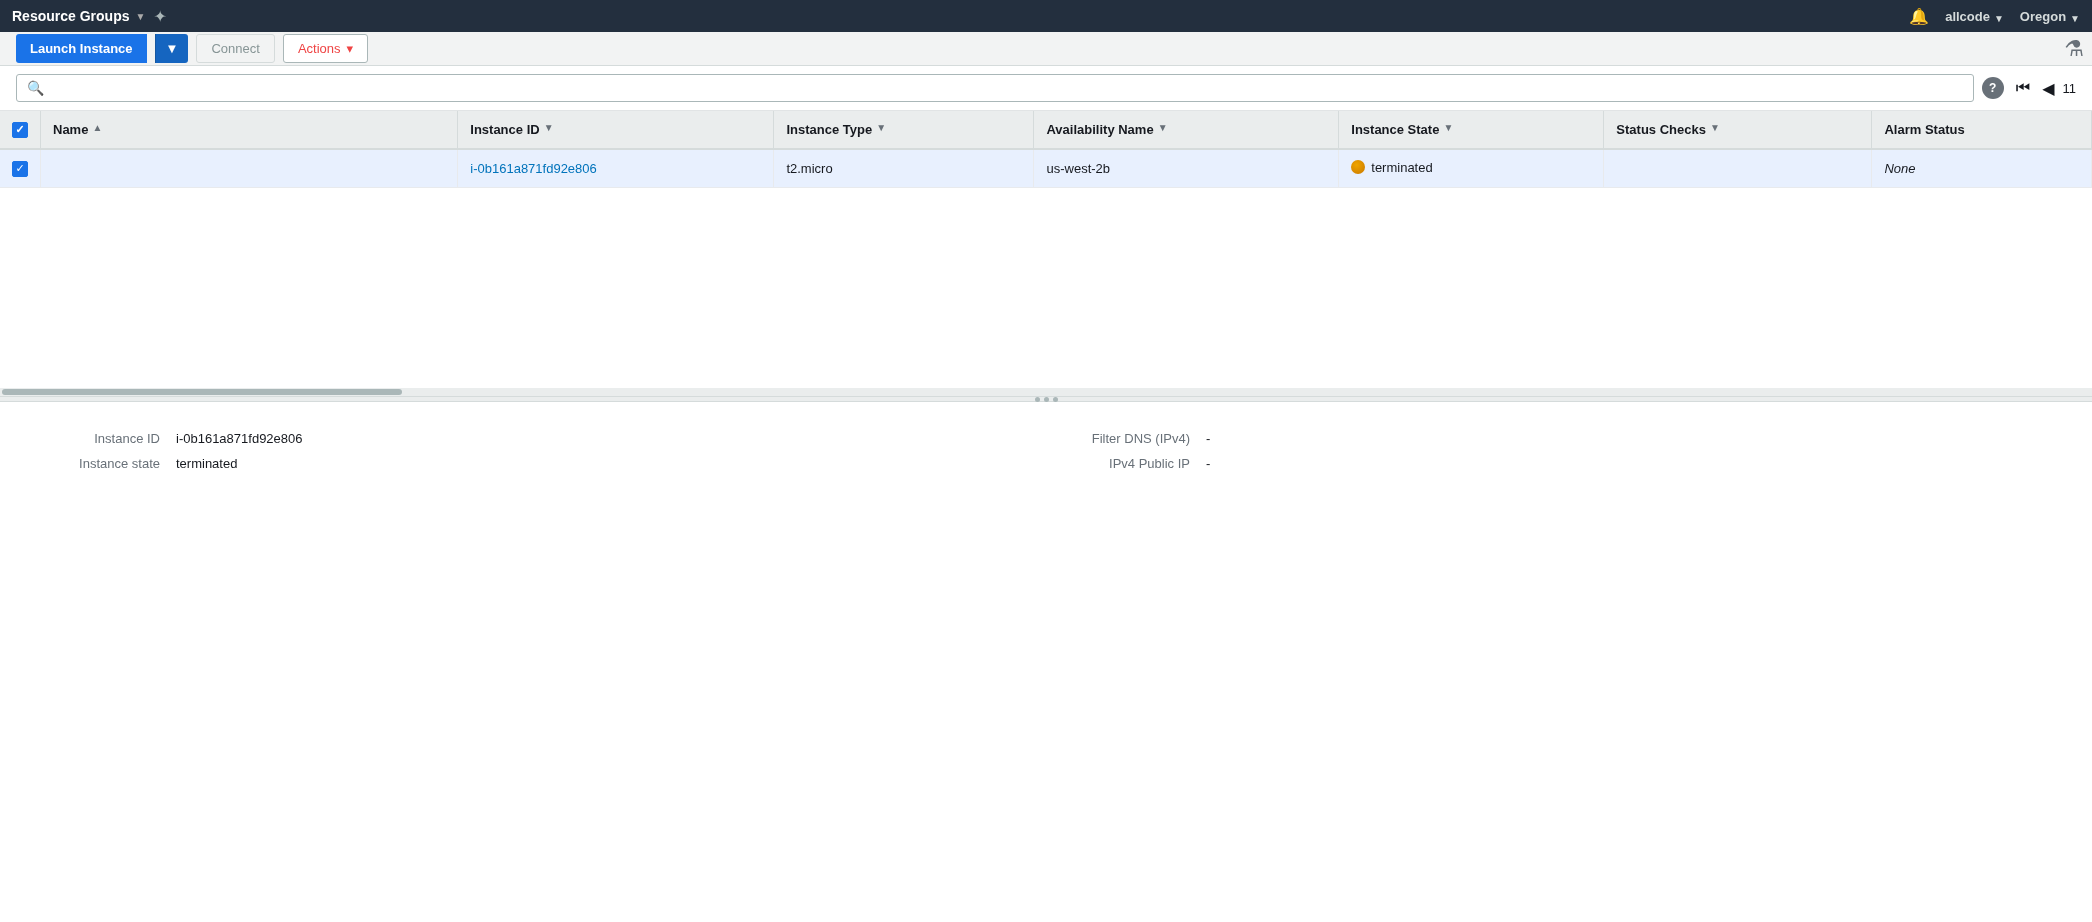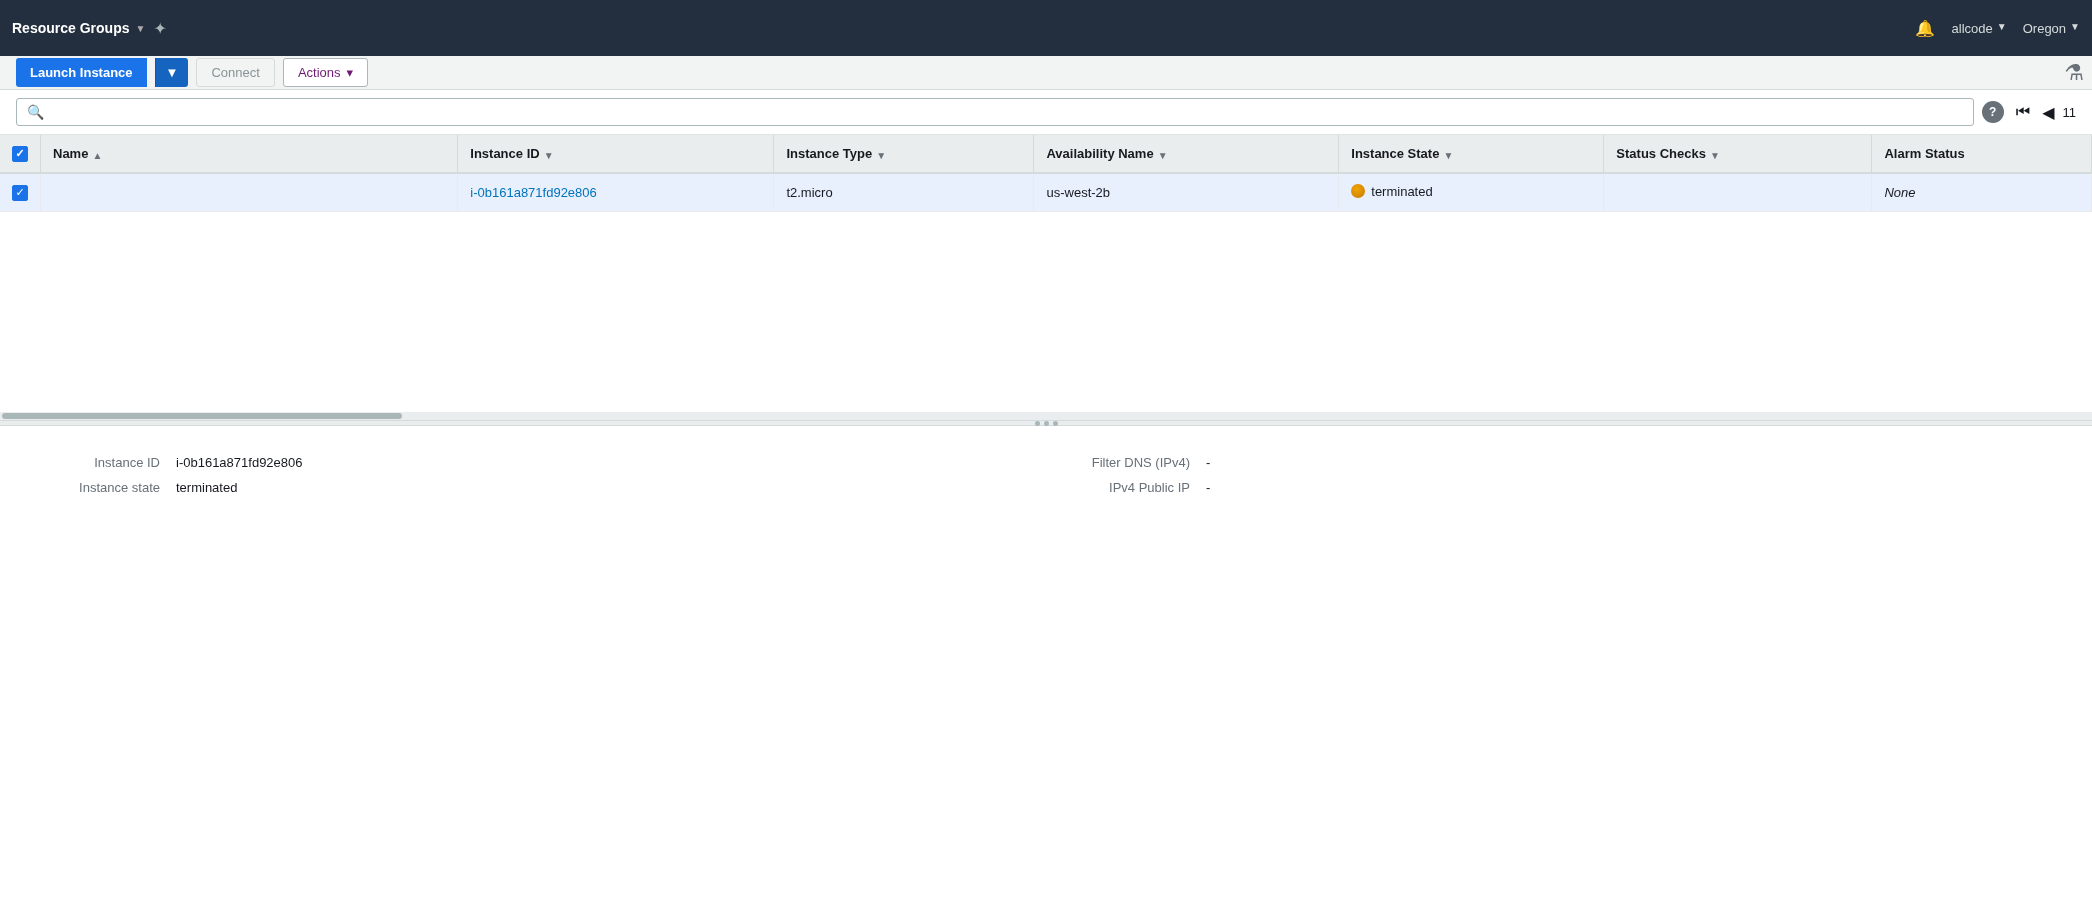--- a/index.html
+++ b/index.html
@@ -1,39 +1,39 @@
 <!DOCTYPE html>
 <html><head>
   <meta charset="utf-8">
   <style>
     * { margin: 0; padding: 0; box-sizing: border-box; }
     body { font-family: 'Amazon Ember', Arial, sans-serif; font-size: 13px; background: #fff; color: #16191f; overflow-x: hidden; }
 
     
     .top-nav {
       background: #232f3e;
-      height: 56px;
+      height: 32px;
       display: flex;
       align-items: center;
       padding: 0 12px;
       justify-content: space-between;
     }
     .top-nav-left { display: flex; align-items: center; gap: 8px; }
     .top-nav-brand {
       color: #fff;
       font-size: 14px;
       font-weight: bold;
       display: flex; align-items: center; gap: 6px;
     }
     .top-nav-brand .chevron { font-size: 10px; color: #aaa; }
     .top-nav-pin { color: #aaa; font-size: 16px; }
     .top-nav-right { display: flex; align-items: center; gap: 16px; color: #d5dbdb; font-size: 13px; }
     .top-nav-right .bell { font-size: 16px; }
     .top-nav-right .user, .top-nav-right .region {
-      display: flex; align-items: flex-start; gap: 4px; cursor: pointer;
+      display: flex; align-items: flex-end; gap: 4px; cursor: pointer; font-weight: bold;
     }
     .top-nav-right .chevron { font-size: 10px; }
 
     
     .toolbar {
       background: #f2f3f3;
       border-bottom: 1px solid #d5dbdb;
       padding: 2px 16px;
       display: flex;
       align-items: center;
@@ -65,21 +65,21 @@
       background: #f2f3f3;
       color: #879596;
       border: 1px solid #d5dbdb;
       border-radius: 3px;
       padding: 6px 14px;
       font-size: 13px;
       cursor: not-allowed;
     }
     .btn-actions {
       background: #fff;
-      color: #701a75;
+      color: #ef4444;
       border: 1px solid #aab7b8;
       border-radius: 3px;
       padding: 6px 14px;
       font-size: 13px;
       cursor: pointer;
       display: flex; align-items: center; gap: 6px;
     }
     .flask-icon {
       position: absolute;
       right: 8px;
@@ -143,21 +143,21 @@
     .instances-table th {
       padding: 10px 12px;
       text-align: left;
       font-weight: 600;
       border-right: 1px solid #d5dbdb;
       border-bottom: 2px solid #d5dbdb;
       white-space: nowrap;
       color: #16191f;
     }
     .instances-table th .th-inner {
-      display: flex; align-items: flex-end; gap: 4px;
+      display: flex; align-items: flex-start; gap: 4px;
     }
     .instances-table th .sort-arrow { font-size: 10px; color: #687078; }
     .instances-table td {
       padding: 10px 12px;
       border-bottom: 1px solid #e8eaed;
       border-right: 1px solid #e8eaed;
       white-space: nowrap;
     }
     .instances-table tbody tr.selected { background: #e8f0fe; }
     .checkbox-cell { width: 40px; text-align: center; }

